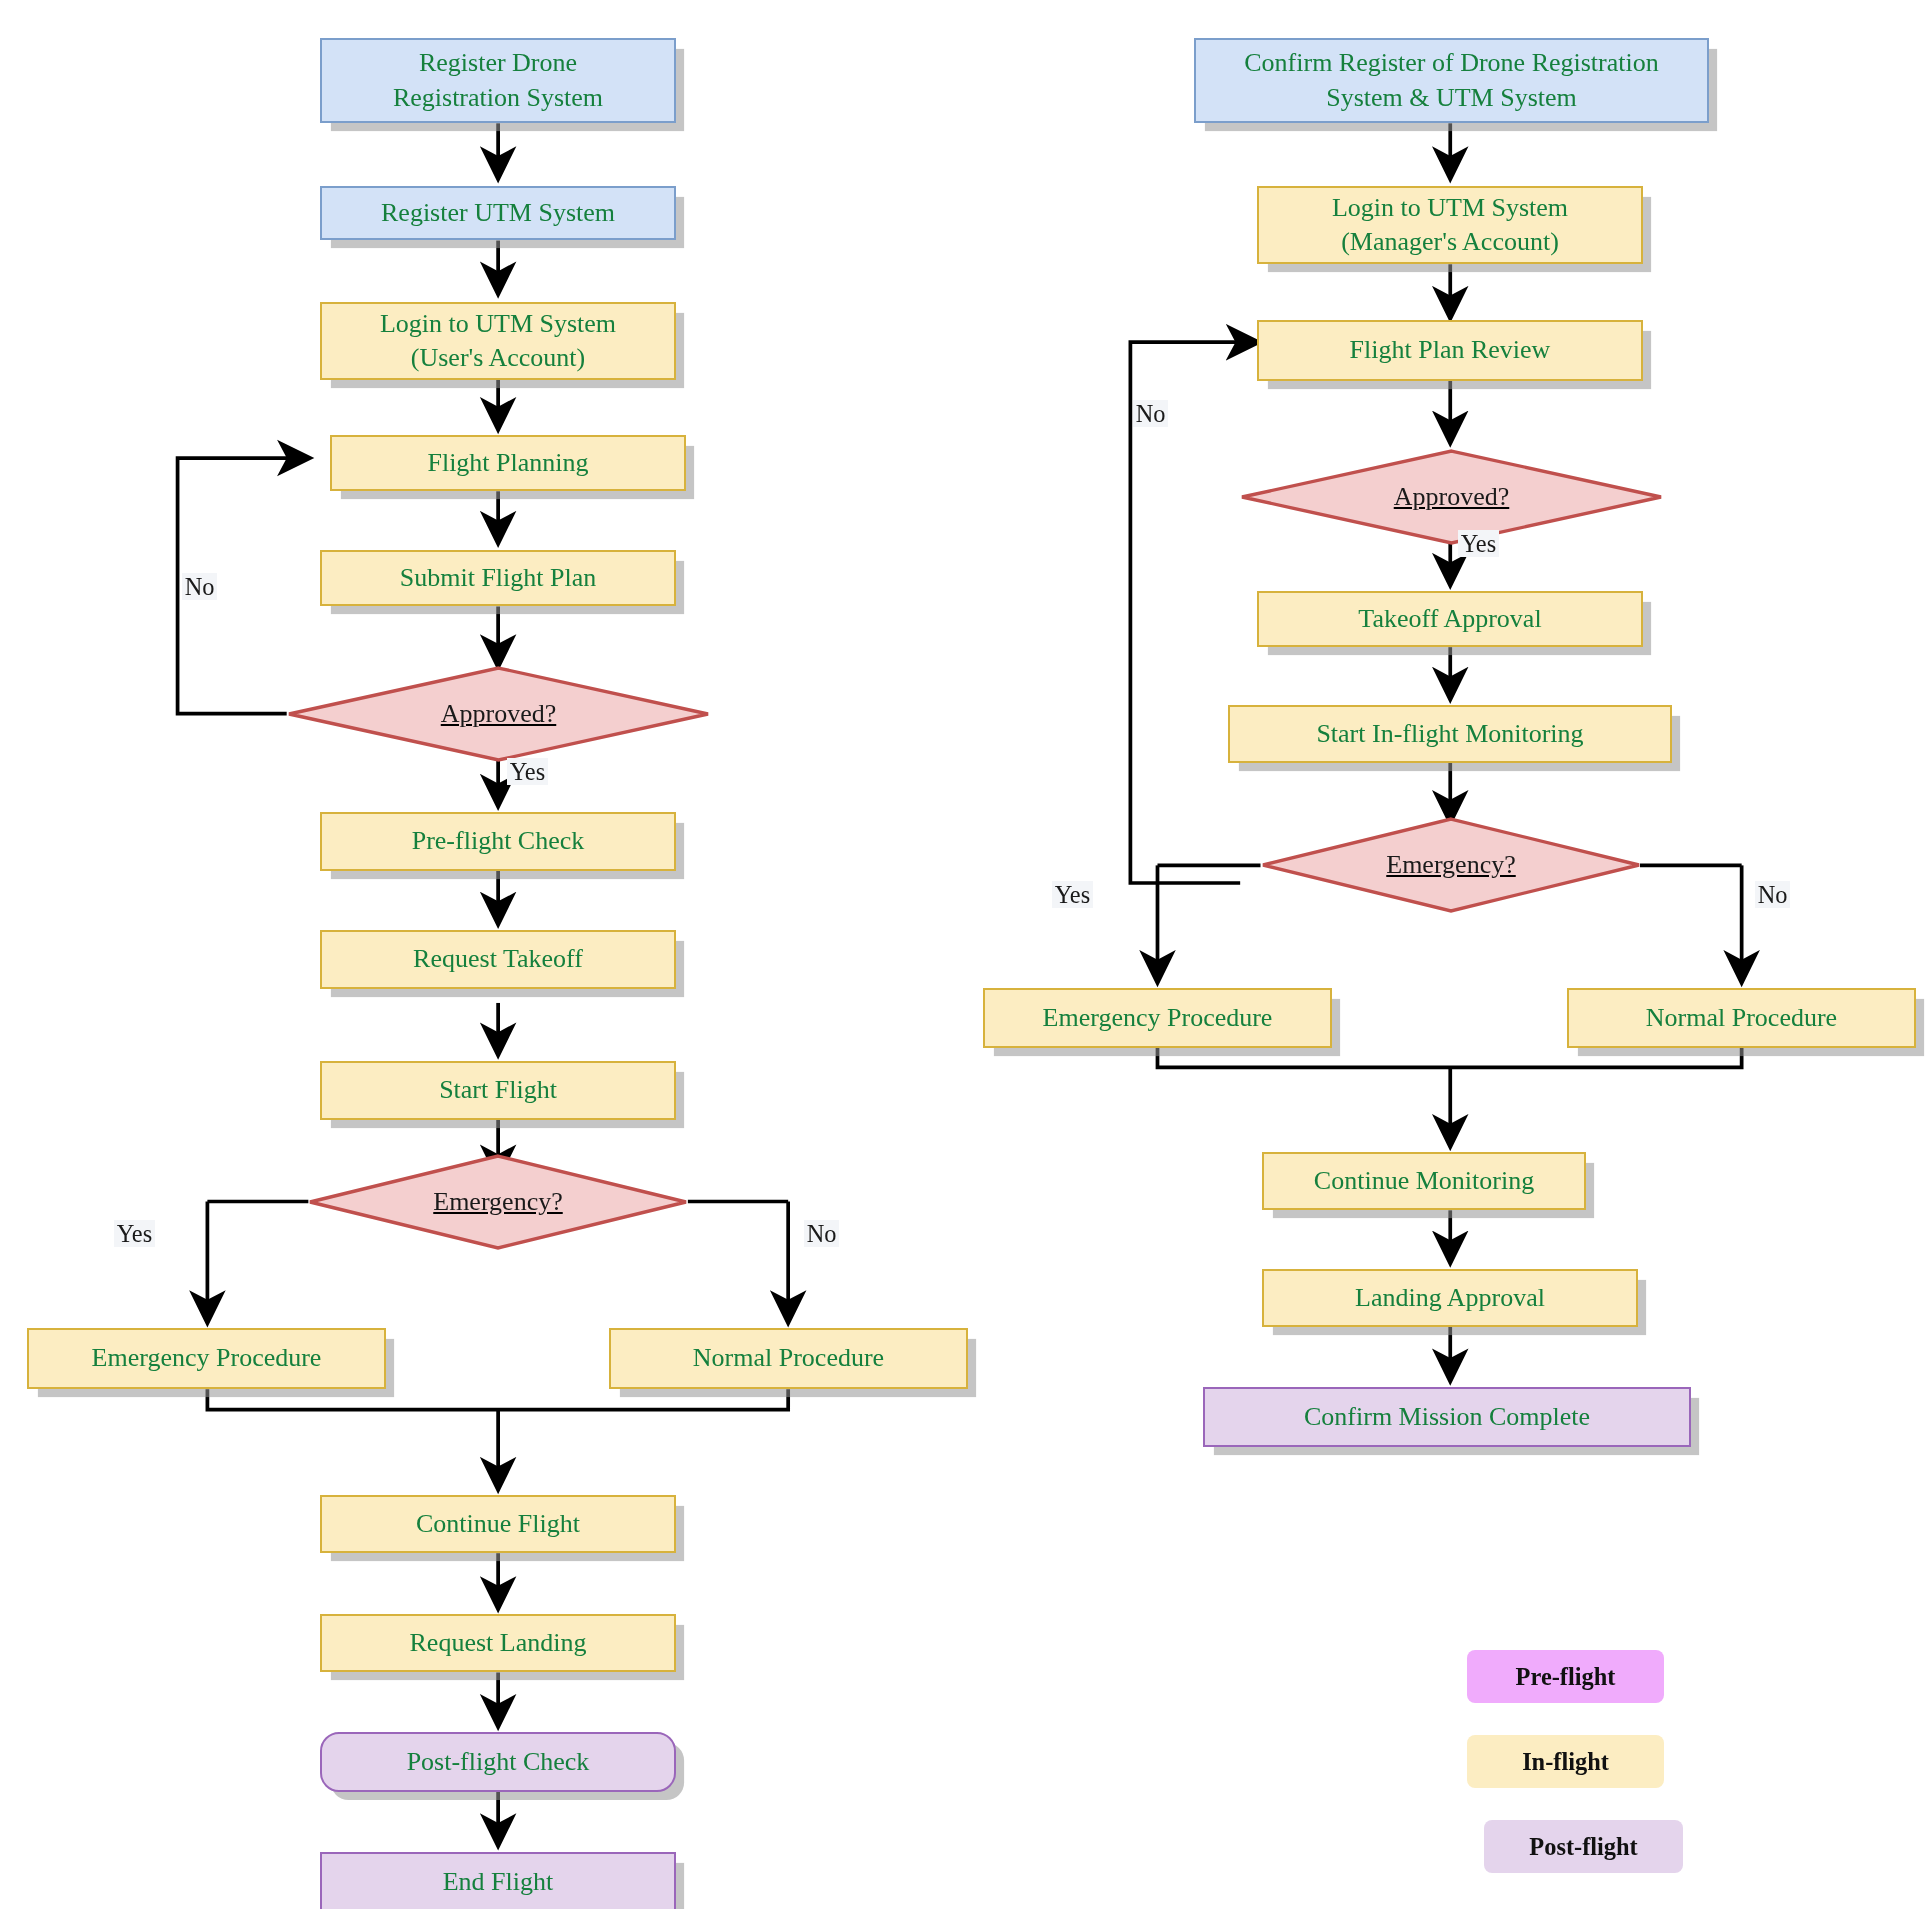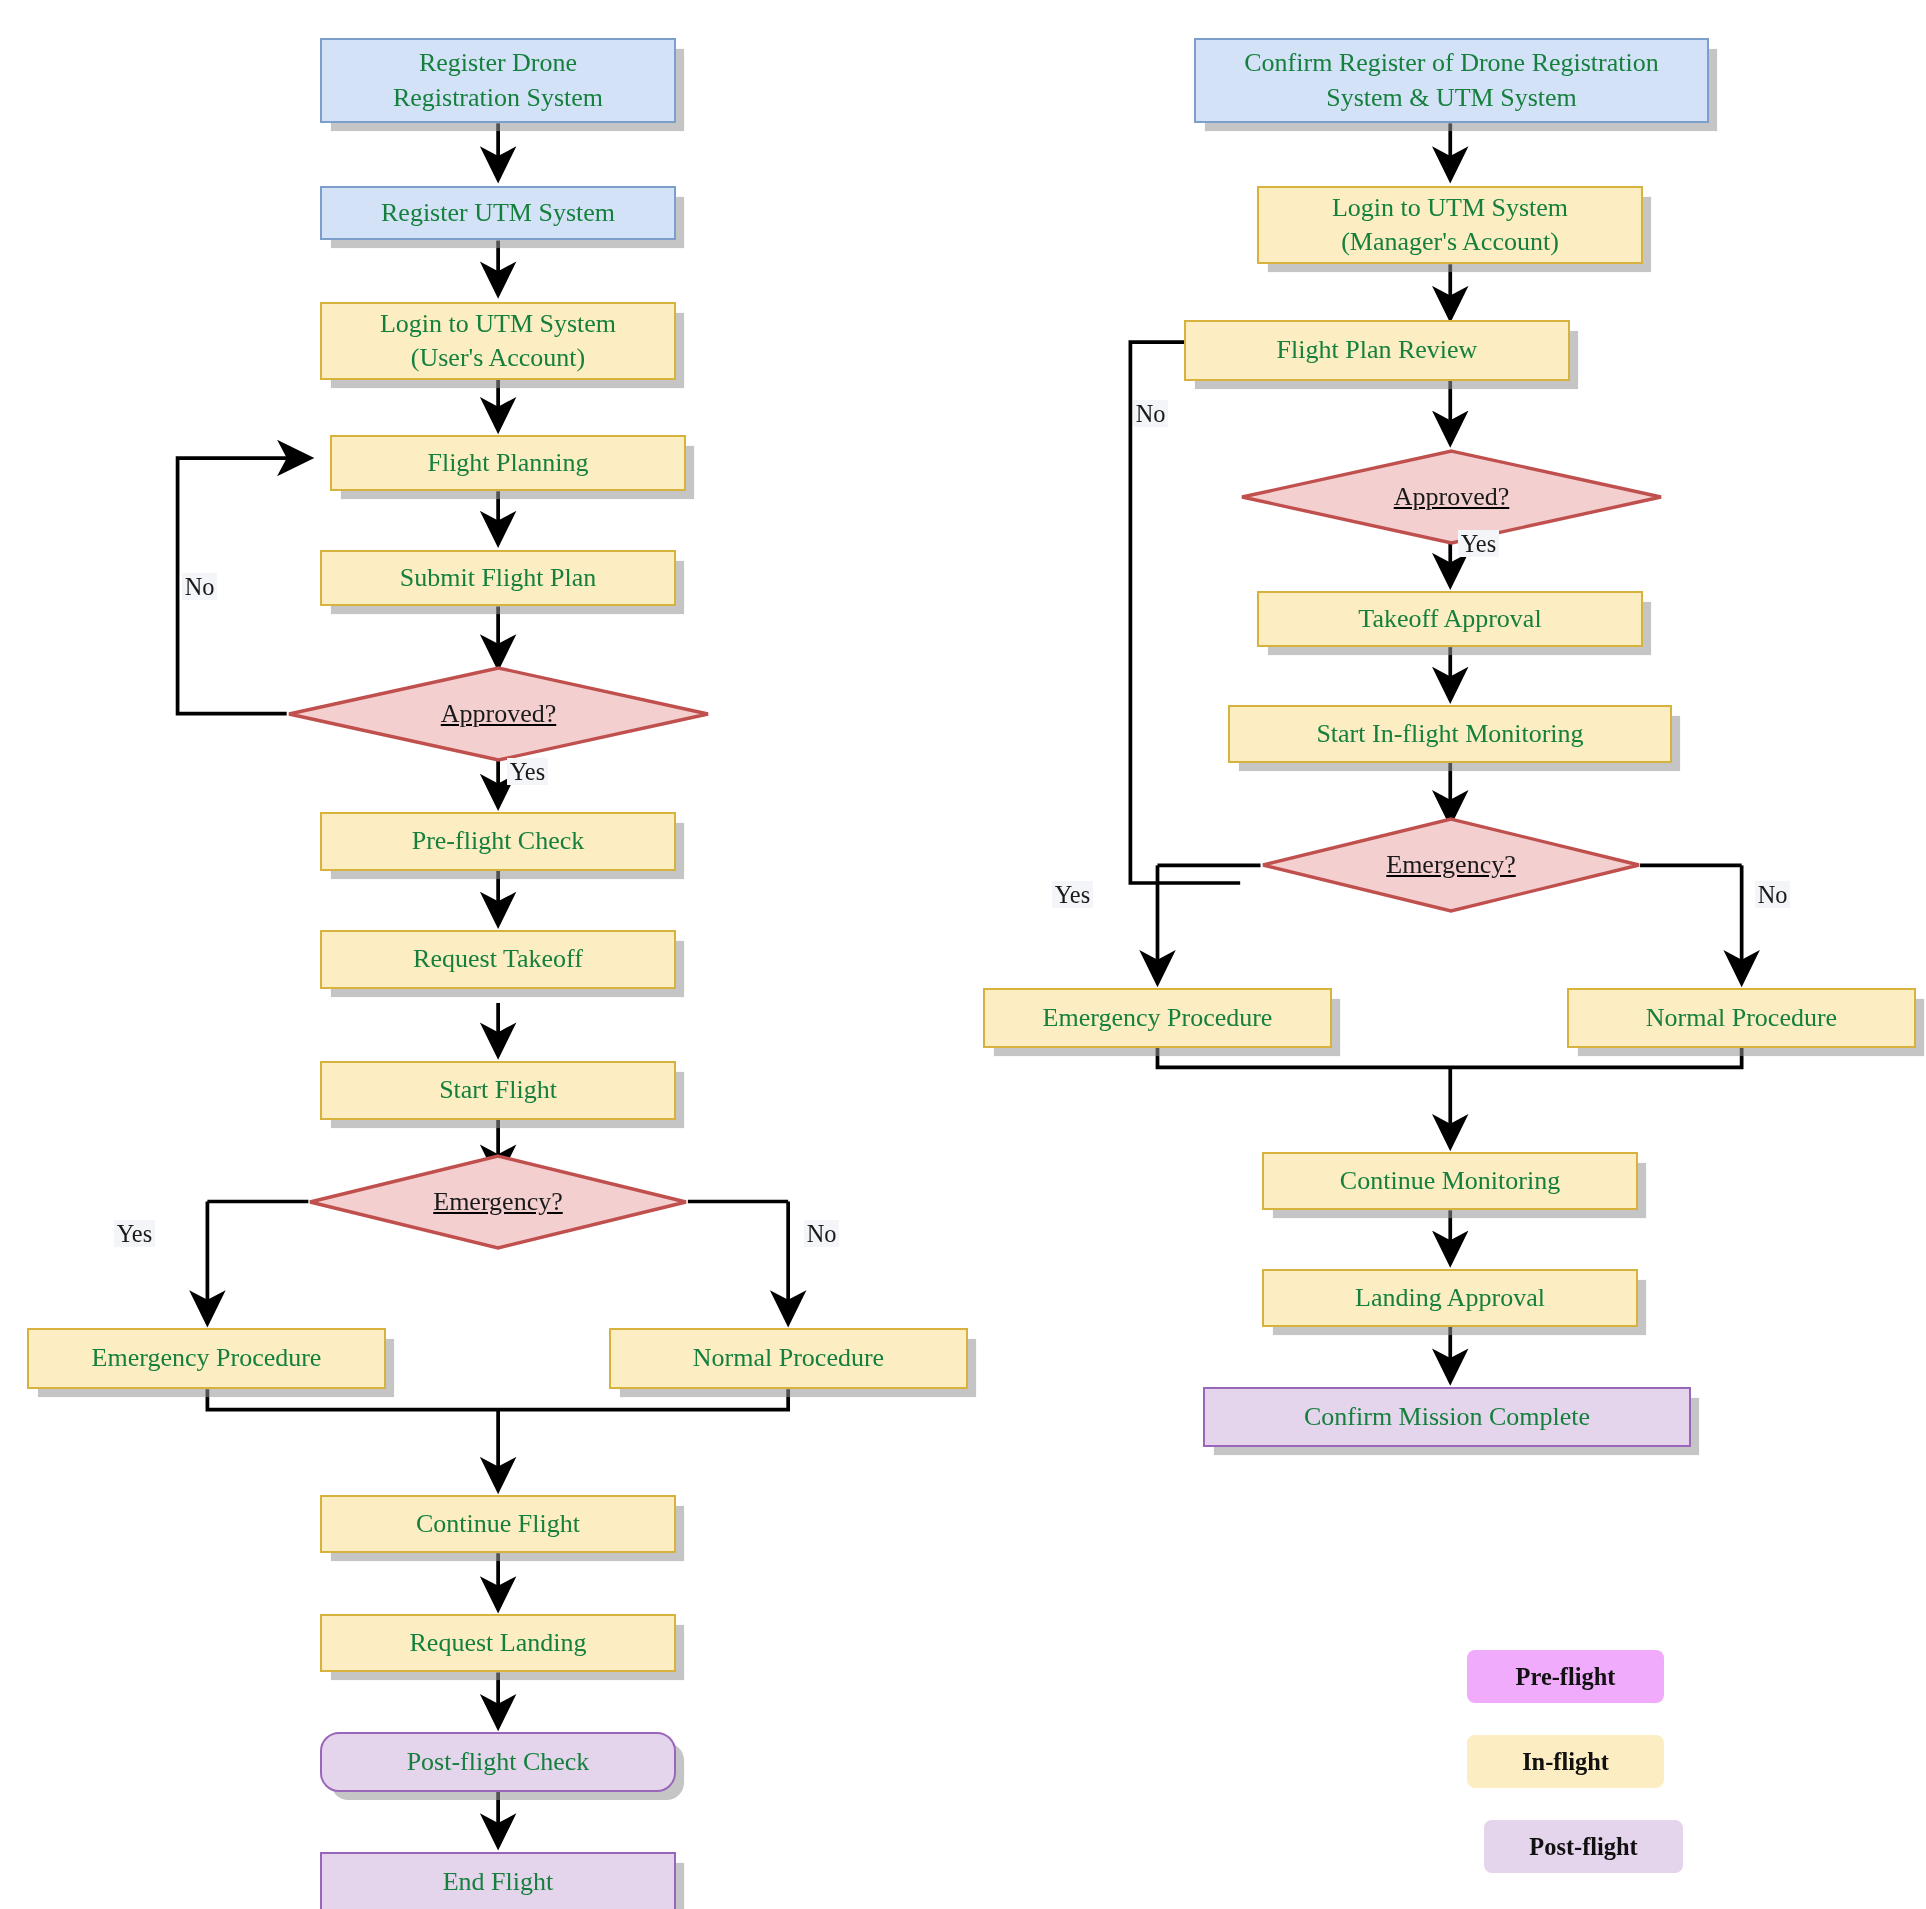--- a/index.html
+++ b/index.html
@@ -231,21 +231,21 @@
   <div class="node pre" style="left:1194px;top:38px;width:515px;height:85px;">
     <span class="lbl">Confirm Register of Drone Registration
 System &amp; UTM System</span>
   </div>
 
   <div class="node inflight" style="left:1257px;top:186px;width:386px;height:78px;">
     <span class="lbl">Login to UTM System
 (Manager's Account)</span>
   </div>
 
-  <div class="node inflight" style="left:1184px;top:320px;width:386px;height:61px;">
+  <div class="node inflight" style="left:1257px;top:320px;width:386px;height:61px;">
     <span class="lbl">Flight Plan Review</span>
   </div>
 
   <div class="decision" style="left:1240px;top:835px;width:0;height:0;"></div>
 
   <div class="decision" style="left:1240px;top:449px;width:423px;height:96px;">
     <svg class="dshape" viewBox="0 0 624 142" preserveAspectRatio="none">
       <polygon points="312,3 621,71 312,139 3,71" fill="#f4cfcf" stroke="#c0504d" stroke-width="5"></polygon>
     </svg>
     <span class="dlabel">Approved?</span>
@@ -267,21 +267,21 @@
   </div>
 
   <div class="node inflight" style="left:983px;top:988px;width:349px;height:60px;">
     <span class="lbl">Emergency Procedure</span>
   </div>
 
   <div class="node inflight" style="left:1567px;top:988px;width:349px;height:60px;">
     <span class="lbl">Normal Procedure</span>
   </div>
 
-  <div class="node inflight" style="left:1262px;top:1152px;width:376px;height:58px;">
+  <div class="node inflight" style="left:1262px;top:1152px;width:324px;height:58px;">
     <span class="lbl">Continue Monitoring</span>
   </div>
 
   <div class="node inflight" style="left:1262px;top:1269px;width:376px;height:58px;">
     <span class="lbl">Landing Approval</span>
   </div>
 
   <div class="node post" style="left:1203px;top:1387px;width:488px;height:60px;">
     <span class="lbl">Confirm Mission  Complete</span>
   </div>

